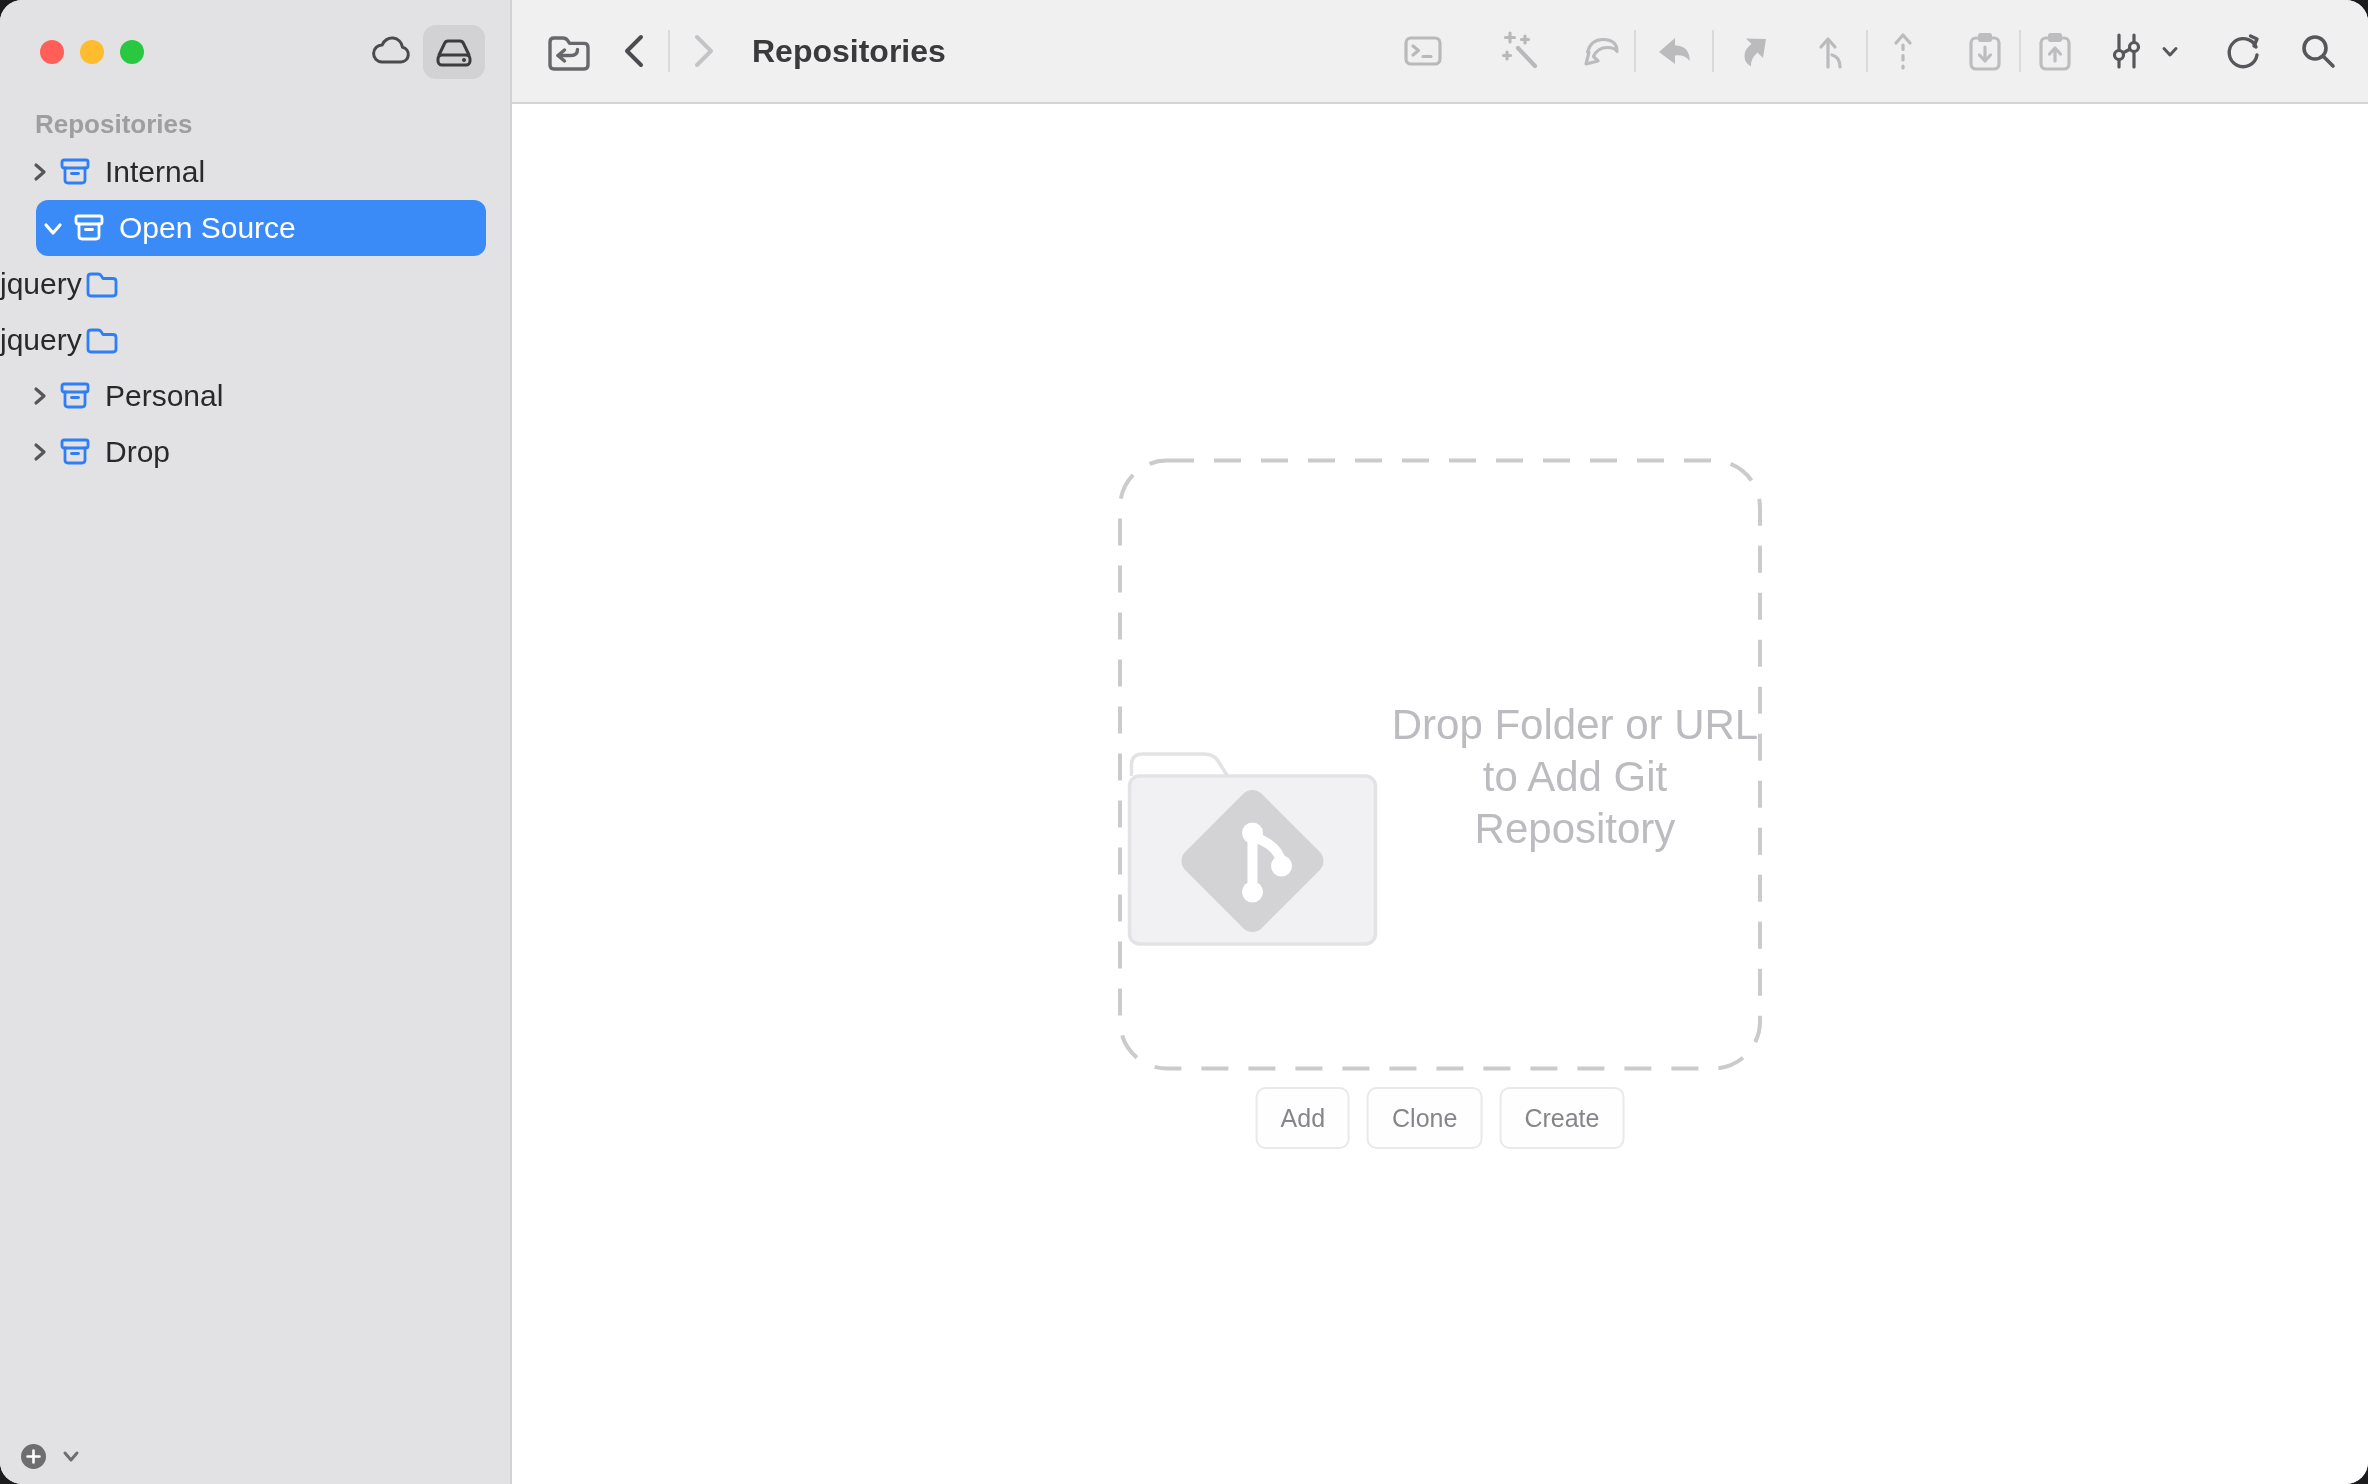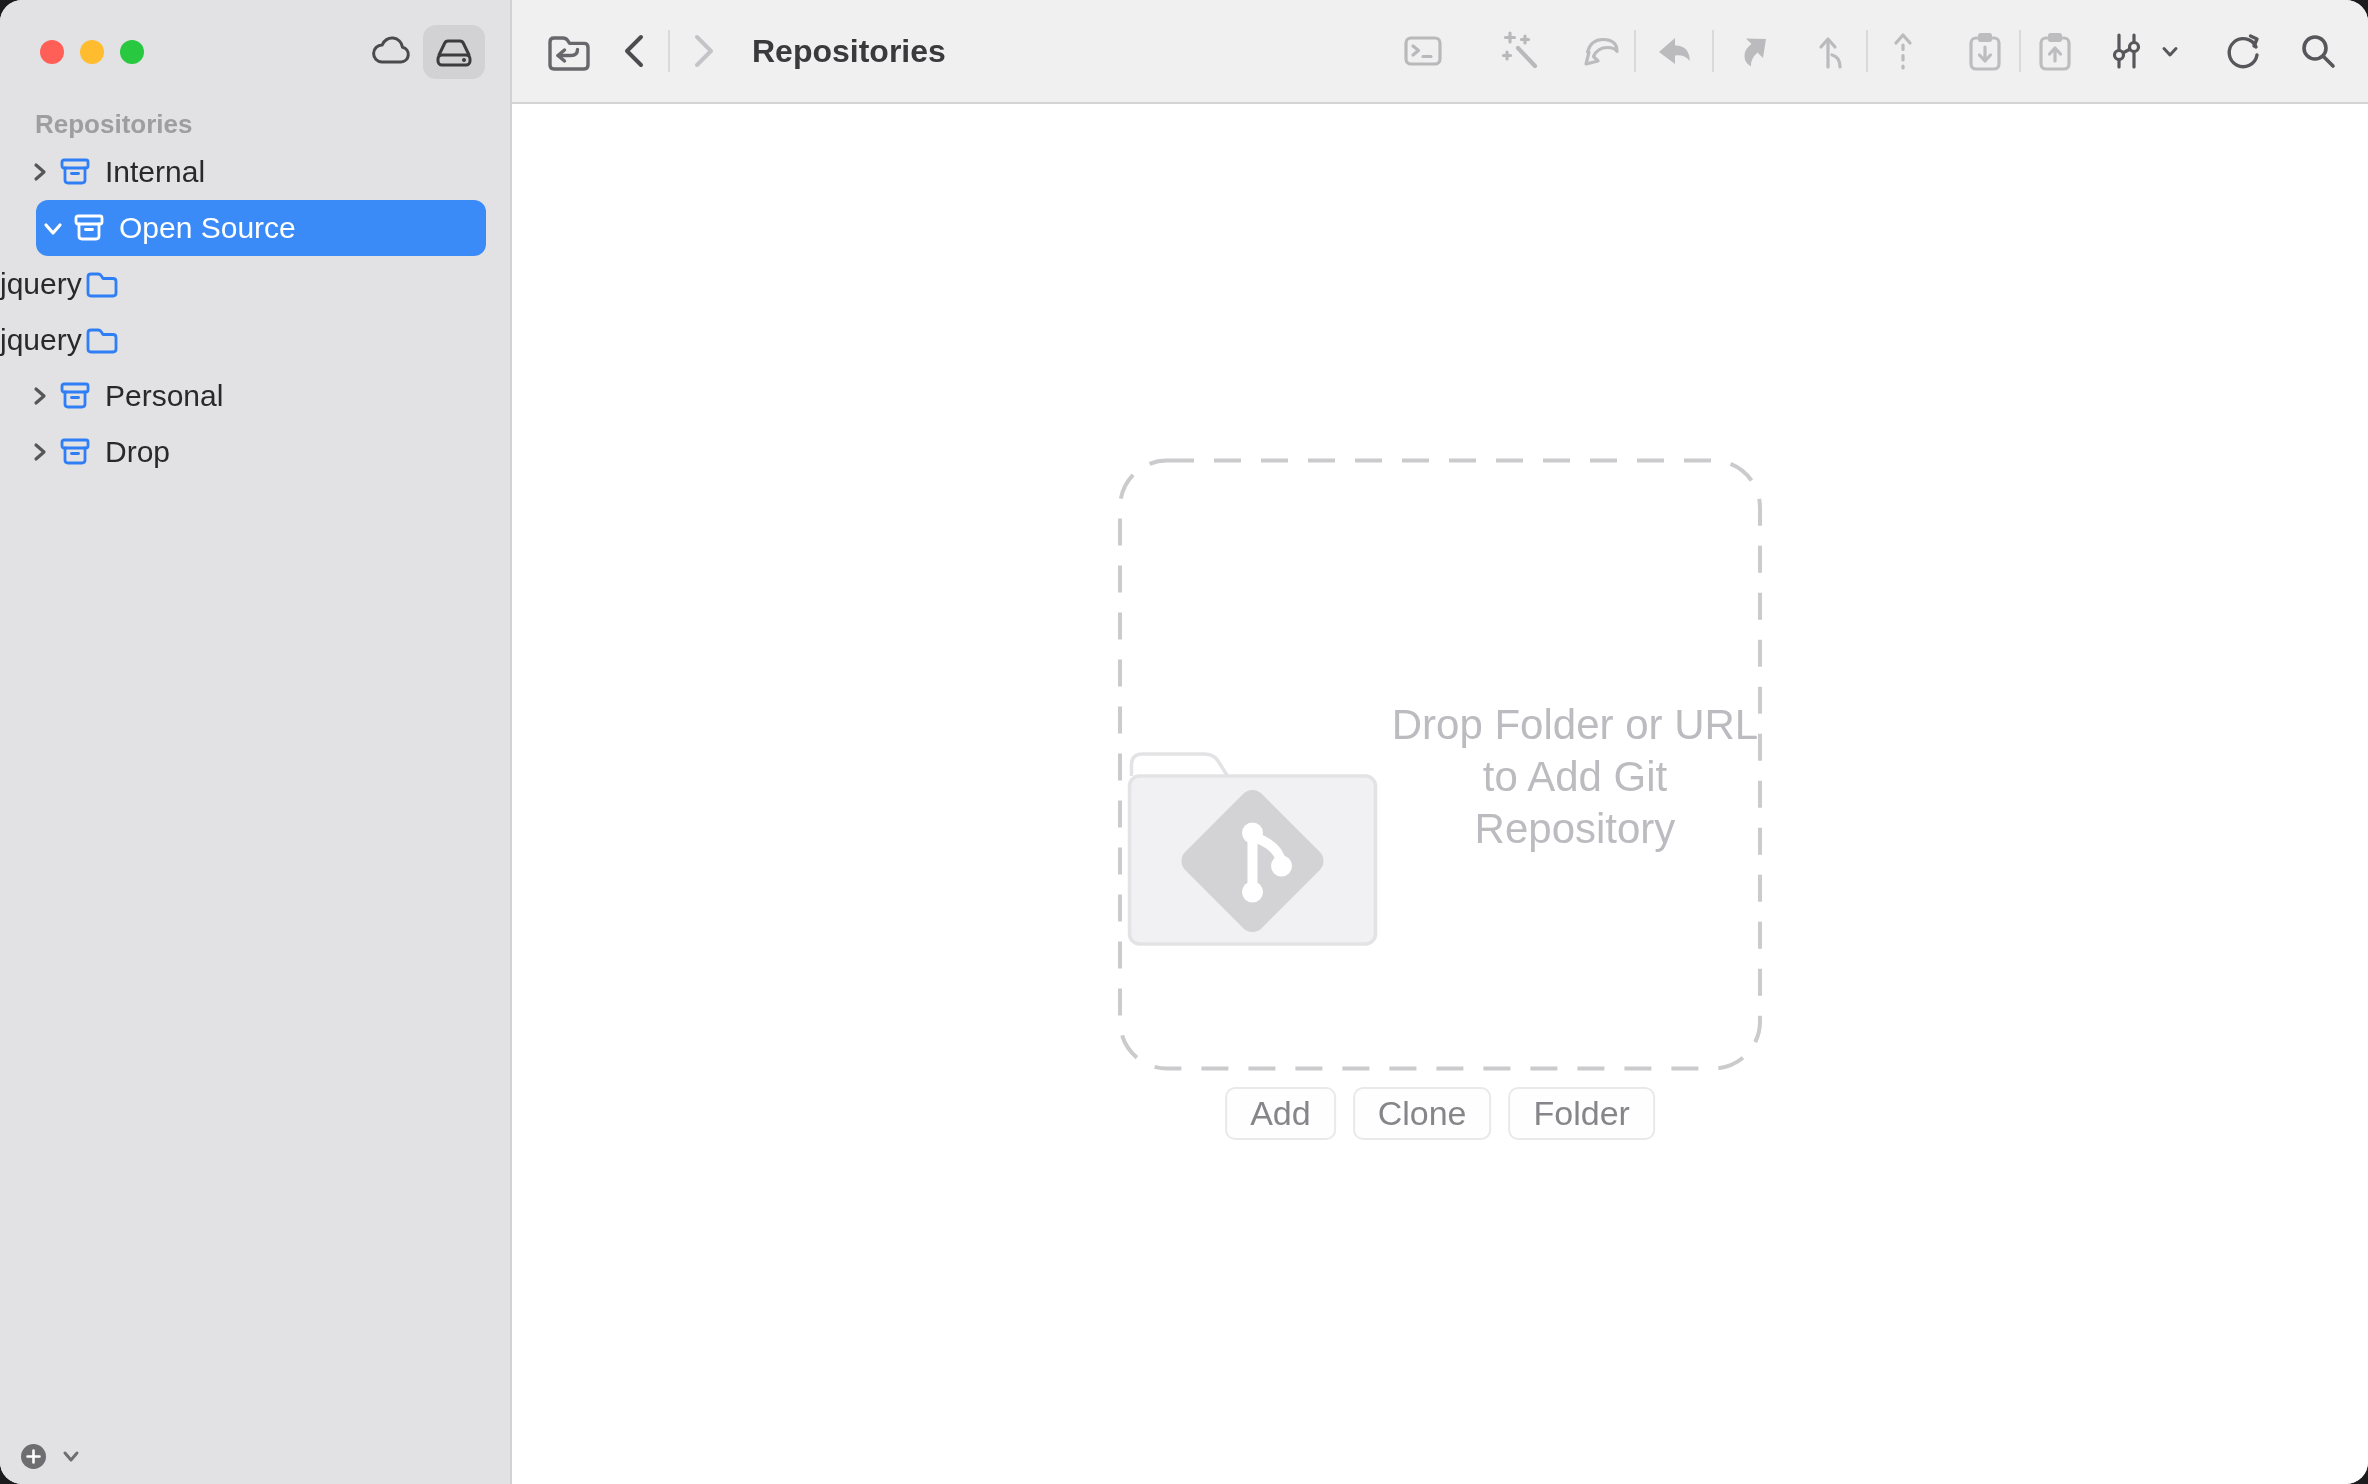--- a/index.html
+++ b/index.html
@@ -67,23 +67,23 @@
     width: 645px; height: 613px; border-radius: 48px;
     display: flex; flex-direction: row; align-items: center;
   }
   .dropzone-border { position: absolute; inset: 0; }
   .drop-text { margin-top: 24px; text-align: center; font-size: 42px; line-height: 52px; color: #bcbcc0; }
   .actions {
     position: absolute; top: 983px; left: 50%; transform: translateX(-50%);
     display: flex; gap: 17px;
   }
   .action-btn {
-    height: 53px; padding: 0 23px; background: #fefefe;
+    height: 62px; padding: 0 23px; background: #fefefe;
     border: 2px solid #e9e9eb; border-radius: 10px;
-    font-size: 34px; color: #86868a; font-family: inherit;
+    font-size: 25px; color: #86868a; font-family: inherit;
     display: flex; align-items: center;
   }
   svg { display: block; }
 </style>
 </head>
 <body>
 
 <div class="window">
 
   <div class="sidebar">
@@ -404,18 +404,18 @@
 
         <div class="drop-text">
           <div>Drop Folder or URL</div>
           <div>to Add Git Repository</div>
         </div>
       </div>
 
       <div class="actions">
         <button class="action-btn">Add</button>
         <button class="action-btn">Clone</button>
-        <button class="action-btn">Folder</button>
+        <button class="action-btn">Create</button>
       </div>
 
     </div>
   </div>
 </div>
 
 </body></html>

